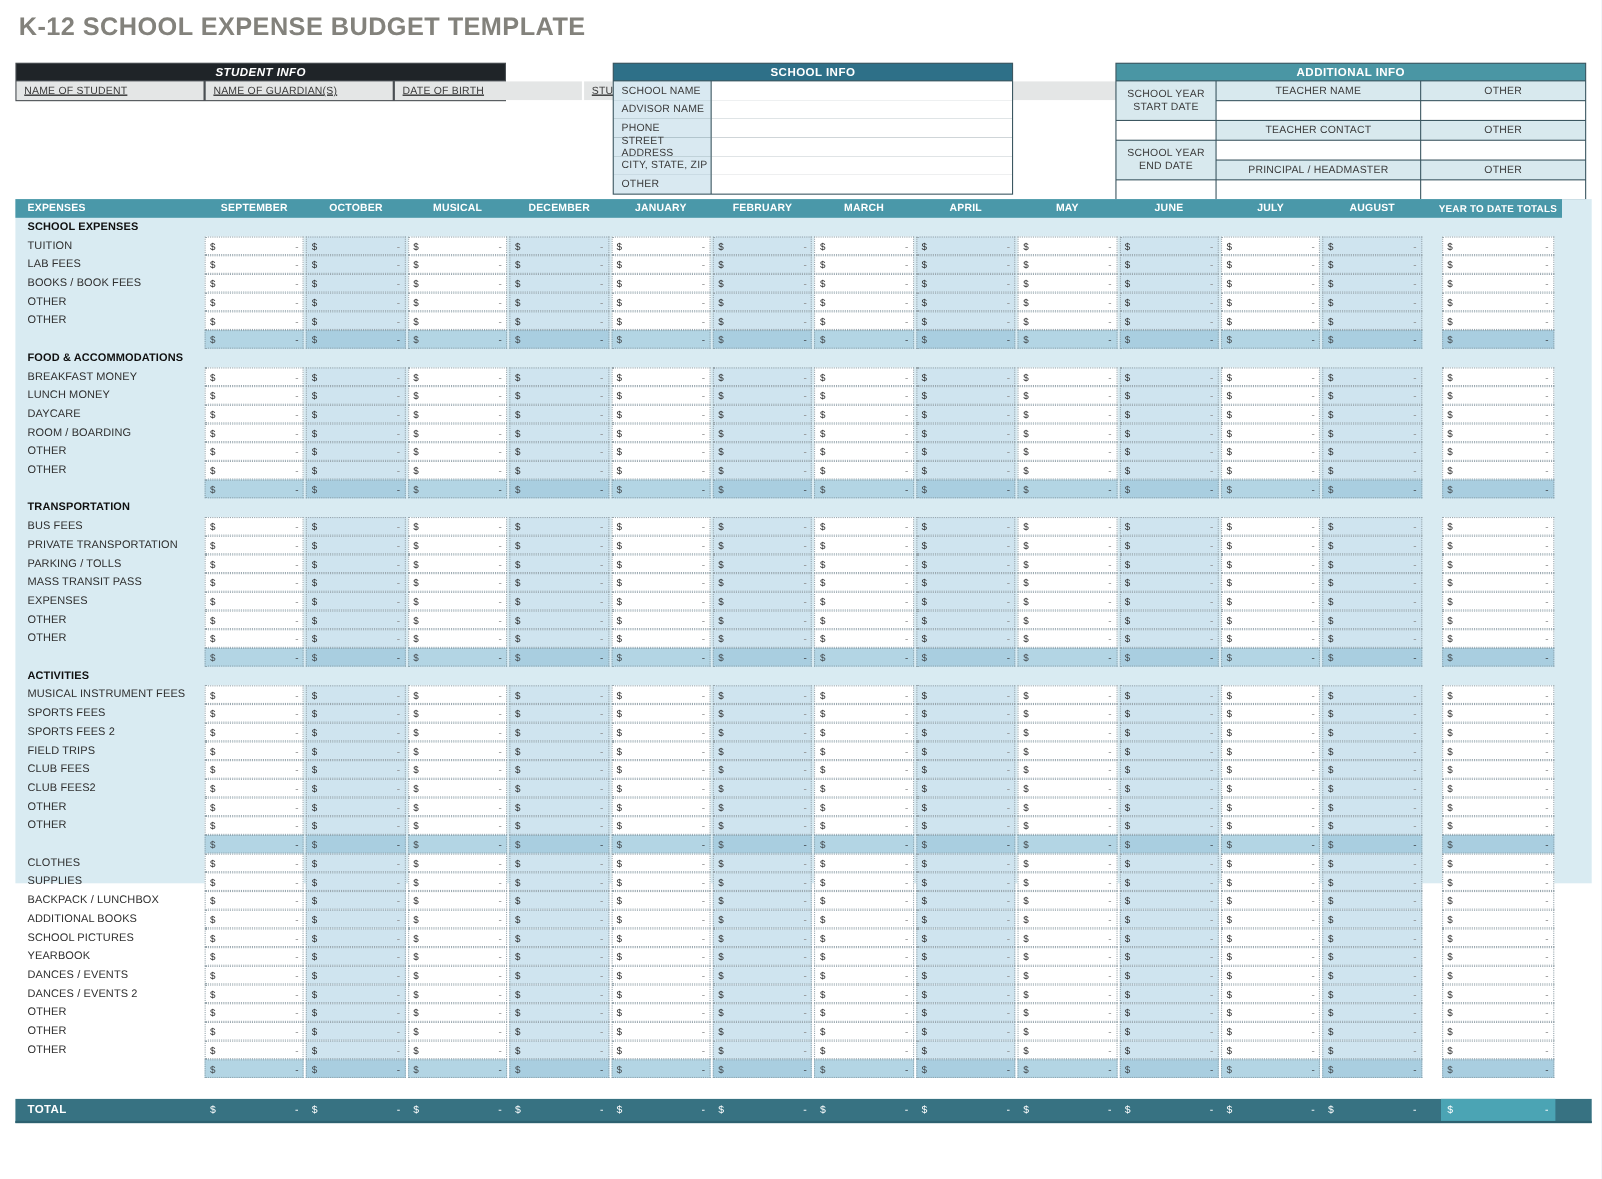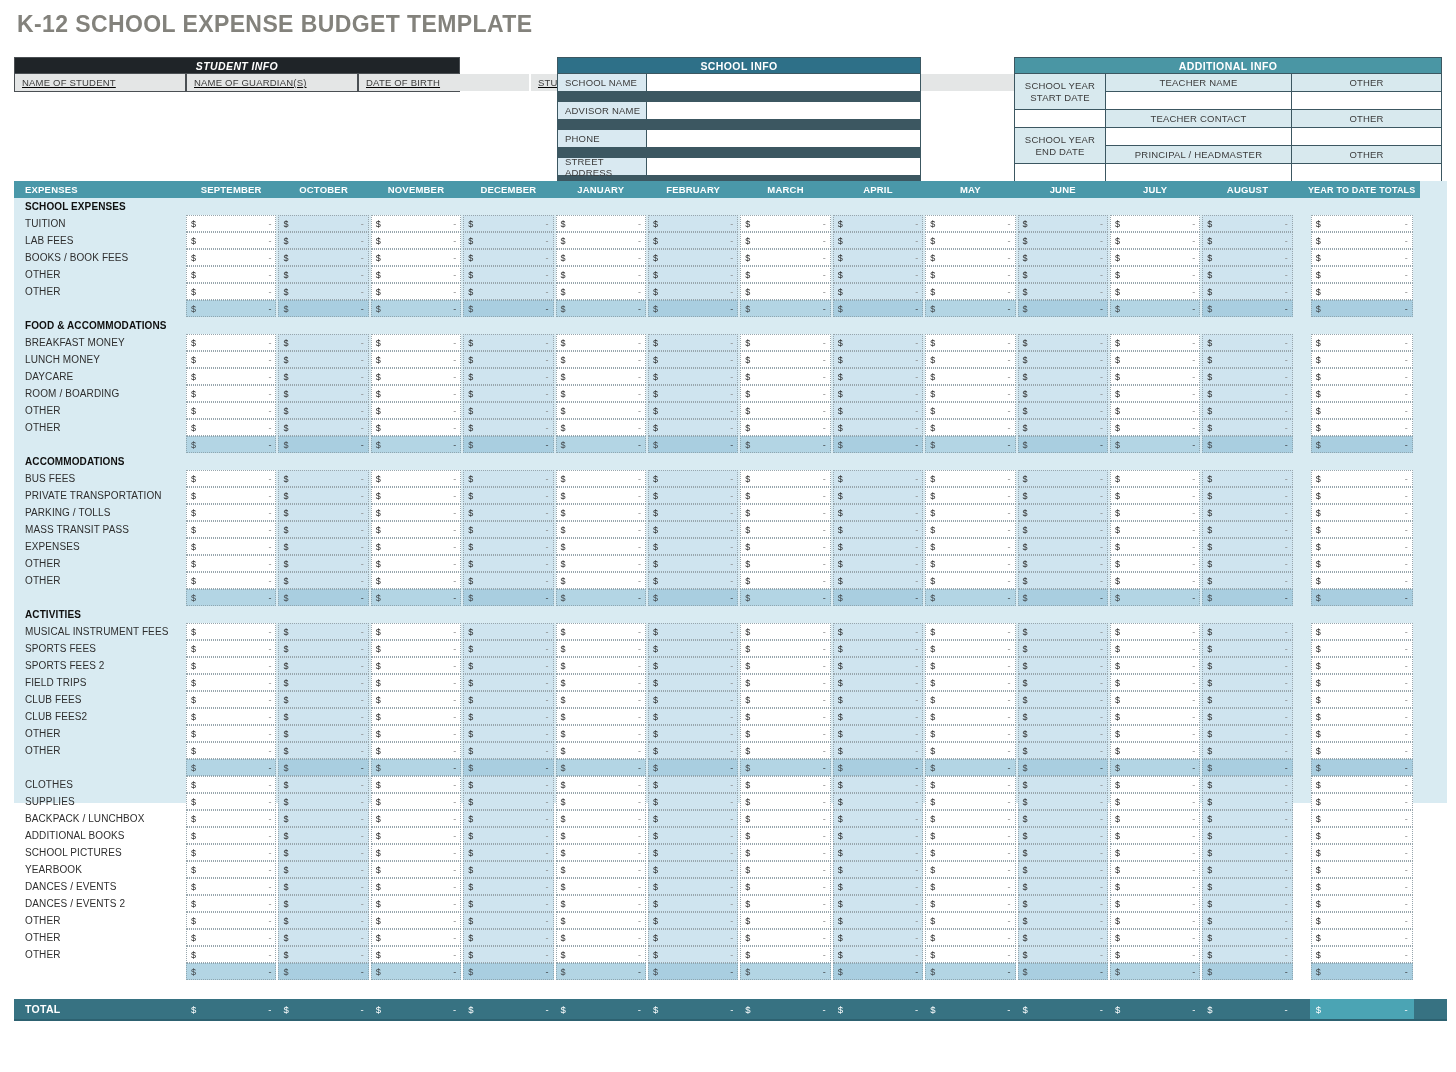--- a/index.html
+++ b/index.html
@@ -115,21 +115,21 @@
       </div>
       <div class="info-row">
         <div class="info-label">OTHER</div>
         <div class="info-value"></div>
       </div>
     </div>
 </div>
 
 <div id="school-info" class="info-table slate-border">
   <div class="info-header">SCHOOL INFO</div>
-  <div class="rows-host" style="display: flex; flex-direction: column; gap: 11px; margin-top: 0px;">
+  <div class="rows-host" style="display: flex; flex-direction: column; gap: 0; margin-top: 0px;">
       <div class="info-row">
         <div class="info-label">SCHOOL NAME</div>
         <div class="info-value"></div>
       </div>
       <div class="info-row">
         <div class="info-label">ADVISOR NAME</div>
         <div class="info-value"></div>
       </div>
       <div class="info-row">
         <div class="info-label">PHONE</div>
@@ -170,21 +170,21 @@
       <div class="ai-cell" style="grid-area: 6 / 2;"></div>
       <div class="ai-cell" style="grid-area: 6 / 3;"></div>
     </div>
 </div>
 
 <div id="expense-table">
     <div class="x-row x-head">
       <div class="hcell first">EXPENSES</div>
       <div class="hcell">SEPTEMBER</div>
       <div class="hcell">OCTOBER</div>
-      <div class="hcell">NOVEMBER</div>
+      <div class="hcell">MUSICAL</div>
       <div class="hcell">DECEMBER</div>
       <div class="hcell">JANUARY</div>
       <div class="hcell">FEBRUARY</div>
       <div class="hcell">MARCH</div>
       <div class="hcell">APRIL</div>
       <div class="hcell">MAY</div>
       <div class="hcell">JUNE</div>
       <div class="hcell">JULY</div>
       <div class="hcell">AUGUST</div>
       <div></div>
@@ -918,21 +918,21 @@
         <span class="cur">$</span>
         <span class="val">-</span>
       </div>
       <div></div>
       <div class="cell ytd">
         <span class="cur">$</span>
         <span class="val">-</span>
       </div>
     </div>
     <div class="x-row section-title-row">
-      <div class="rlabel">ACCOMMODATIONS</div>
+      <div class="rlabel">TRANSPORTATION</div>
     </div>
     <div class="x-row expense-row">
       <div class="rlabel">BUS FEES</div>
       <div class="cell ">
         <span class="cur">$</span>
         <span class="val">-</span>
       </div>
       <div class="cell alt">
         <span class="cur">$</span>
         <span class="val">-</span>

